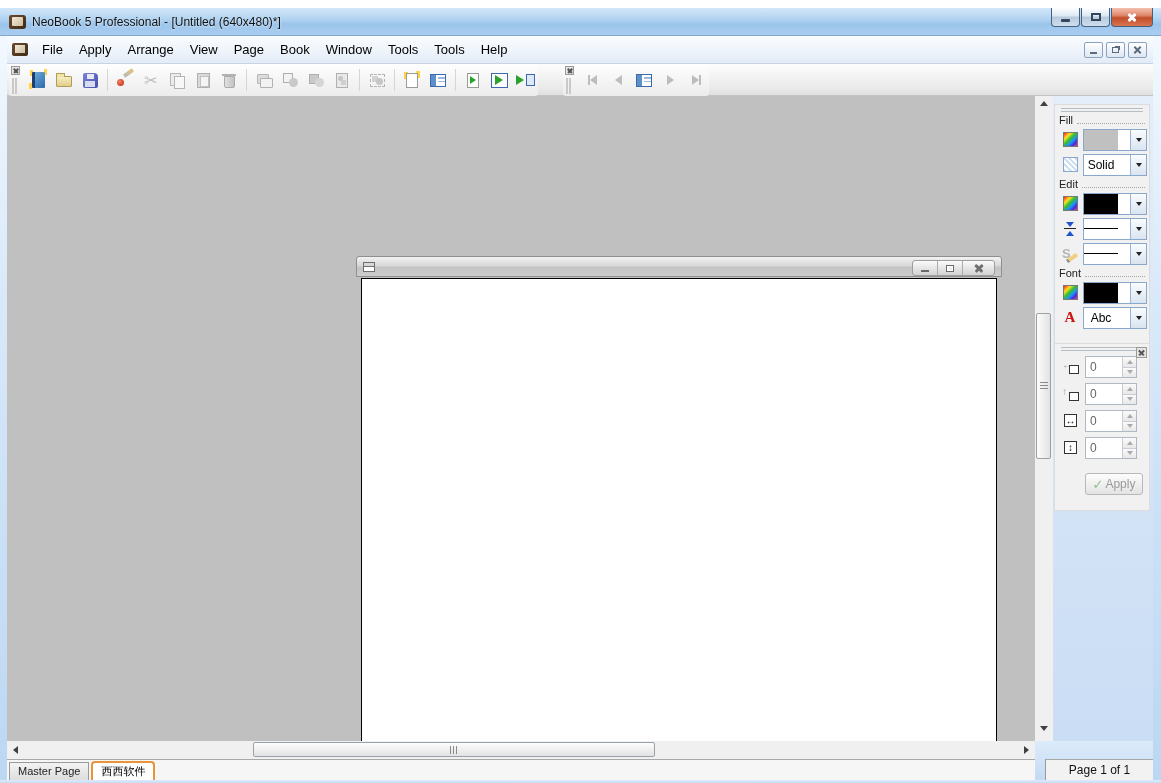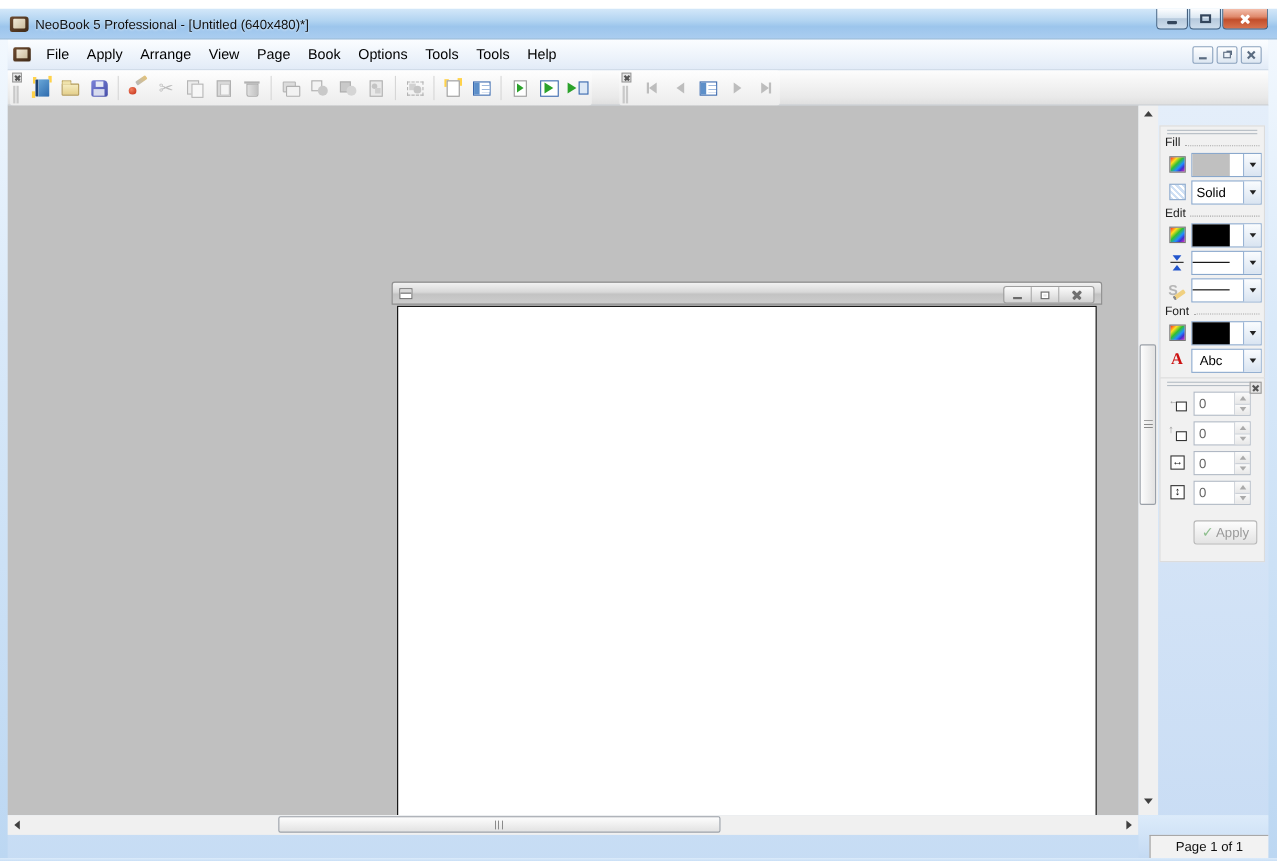--- a/index.html
+++ b/index.html
@@ -168,21 +168,21 @@
     border-top:4px solid transparent; border-bottom:4px solid transparent; border-left:5px solid #404040; }
   #hs-thumb { position:absolute; left:246px; top:1px; width:402px; height:15px;
     background:linear-gradient(180deg,#fdfdfd,#e2e2e2); border:1px solid #9aa0a8; border-radius:2px; }
   #hs-thumb::after { content:""; position:absolute; left:196px; top:3px; width:8px; height:8px;
     background:repeating-linear-gradient(90deg,#8a8a8a 0 1px,transparent 1px 3px); }
 
   
   #right-panel { position:absolute; left:1053px; top:88px; width:100px; height:684px;
     background:linear-gradient(180deg,#e4eefa,#c8dcf4); }
   .palette { position:absolute; left:1px; width:96px; background:#f1f1f1; border:1px solid #dcdcdc; }
-  #palette1 { top:18px; height:243px; }
+  #palette1 { top:8px; height:243px; }
   #palette2 { top:247px; height:168px; }
   .pal-grab { height:4px; margin:3px 6px 2px 6px; border-top:1px solid #b4bcc4; border-bottom:1px solid #b4bcc4; }
   .pal-head { position:relative; }
   .pal-close { position:absolute; right:2px; top:0px; width:11px; height:11px; border:1px solid #9a9a9a; background:#e4e4e4; }
   .pal-close::before,.pal-close::after { content:""; position:absolute; left:1px; top:3.5px; width:7px; height:1.5px; background:#555; }
   .pal-close::before{ transform:rotate(45deg);} .pal-close::after{ transform:rotate(-45deg);}
   .sec-label { display:flex; align-items:baseline; margin:2px 2px 1px 4px; font-size:11px; color:#222; }
   .sec-label .dots { flex:1; border-bottom:1px dotted #a8a8a8; margin:0 2px 2px 4px; }
   .prow { display:flex; align-items:center; margin:2px 0 2px 5px; height:23px; }
   .picon { width:20px; height:18px; display:flex; align-items:center; justify-content:center; margin-right:3px; }
@@ -265,21 +265,21 @@
   <div id="band2"></div>
 
   <div id="menubar">
     <div id="menu-book-icon"></div>
     <div class="mi">File</div>
     <div class="mi">Apply</div>
     <div class="mi">Arrange</div>
     <div class="mi">View</div>
     <div class="mi">Page</div>
     <div class="mi">Book</div>
-    <div class="mi">Options</div>
+    <div class="mi">Window</div>
     <div class="mi">Tools</div>
     <div class="mi">Tools</div>
     <div class="mi">Help</div>
     <div id="mdi-buttons">
       <div class="mdib">
           <div class="g-minbar-s"></div>
         </div>
       <div class="mdib">
           <div class="g-restore"></div>
         </div>
@@ -594,15 +594,19 @@
     </div>
   </div>
 
   <div id="hscroll">
     <div id="hs-left"></div>
     <div id="hs-thumb"></div>
     <div id="hs-right"></div>
   </div>
 
   <div id="bottom-right-fill"></div>
+  <div id="tabbar">
+    <div class="tab inactive">Master Page</div>
+    <div class="tab active">西西软件</div>
+  </div>
   <div id="page-status">Page 1 of 1</div>
 
 </div>
 
 </body></html>

